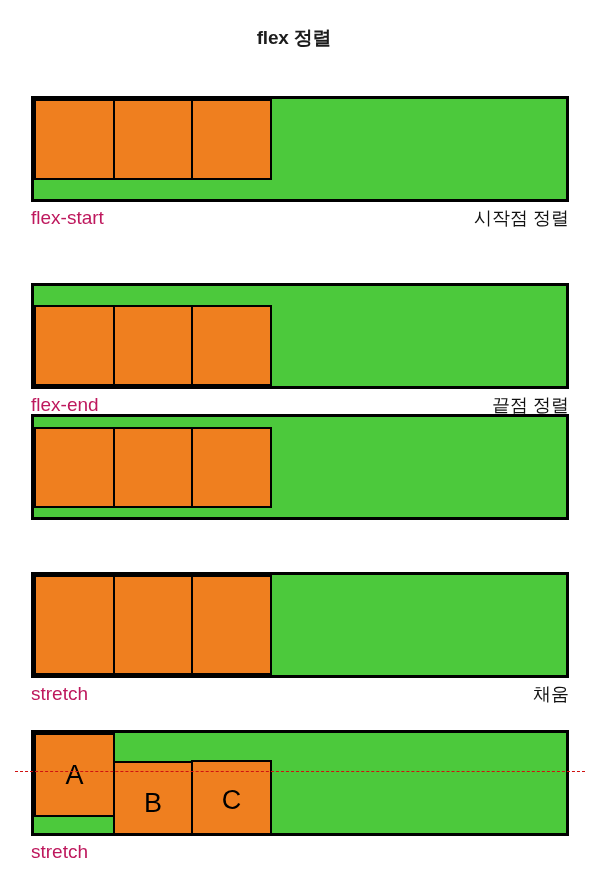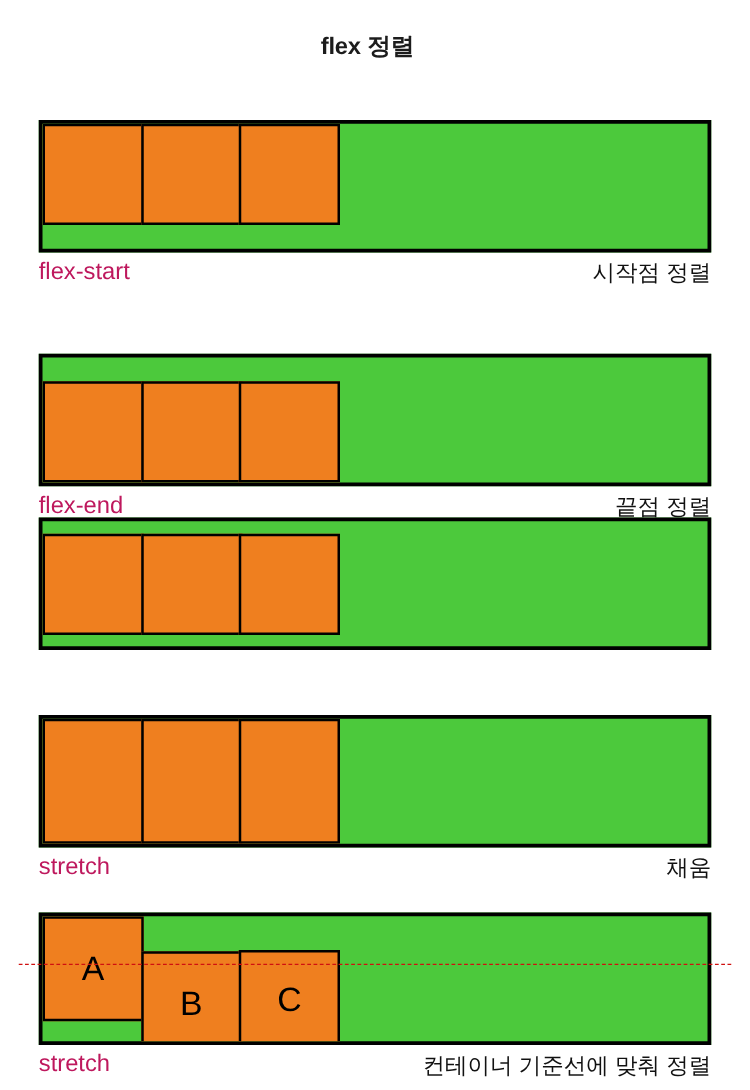--- a/index.html
+++ b/index.html
@@ -175,19 +175,18 @@
   </div>
 
   <div class="section" style="top:679px;">
     <div class="demo-box align-baseline baseline-box">
       <div class="item item-a">A</div>
       <div class="item item-b">B</div>
       <div class="item item-c">C</div>
     </div>
     <div class="caption-row">
       <span class="caption-left">stretch</span>
-      <span class="caption-right">컨테이너 기준선에 맞춰 정렬</span>
     </div>
   </div>
 
 </div>
 
 <div class="baseline-line" style="top:771px;"></div>
 
 </body></html>

